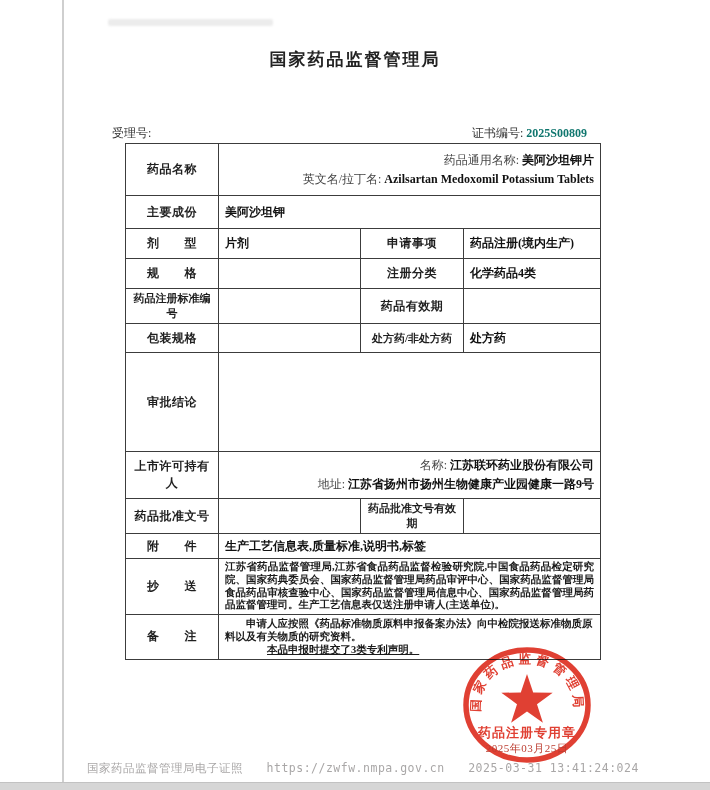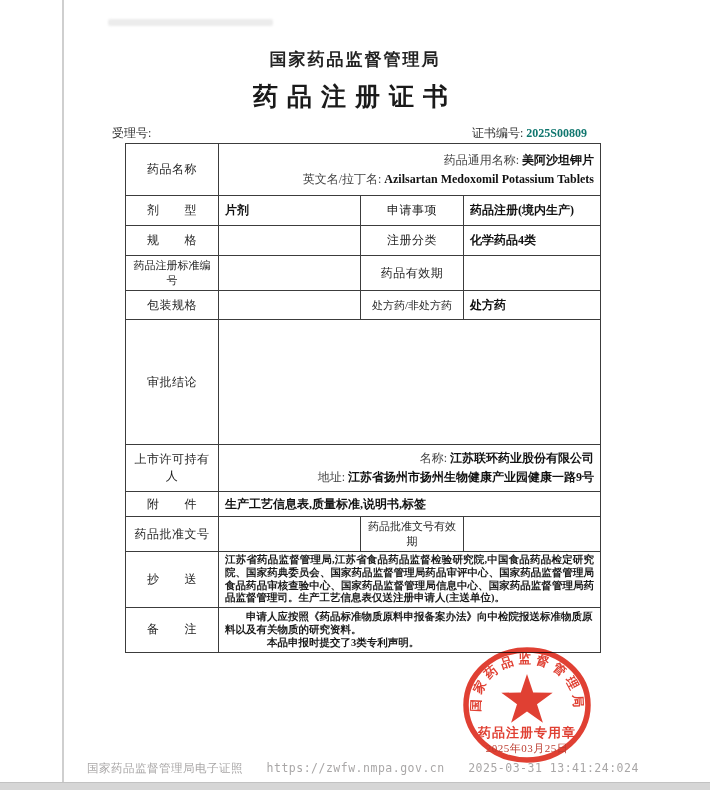--- a/index.html
+++ b/index.html
@@ -44,36 +44,36 @@
     position: absolute; left: 125px; top: 143px; width: 475px;
     border-collapse: collapse; table-layout: fixed;
   }
   table.cert td {
     border: 1px solid #3c3c3c;
     font-size: 12px; vertical-align: middle;
     padding: 2px 6px;
     overflow: hidden;
   }
   td.lbl {
-    text-align: center; font-weight: normal; color: #1f1f1f;
+    text-align: center; font-weight: bold; color: #1f1f1f;
     padding: 2px 2px; letter-spacing: 0.5px;
   }
   td.lbl.small { font-size: 11px; letter-spacing: 0; }
   .val { font-weight: bold; color: #111; }
   .pfx { font-weight: normal; color: #454545; }
   .two-line div { line-height: 1.55; text-align: right; }
   .cc-text {
     font-weight: bold; font-size: 10.5px; line-height: 1.22;
     color: #1b1b1b; text-align: justify;
   }
   .rm-text { font-weight: bold; font-size: 10.5px; line-height: 1.25; color: #1b1b1b; }
   .rm-text .p1 { text-indent: 2em; }
-  .rm-text .p2 { text-indent: 4em; }
+  .rm-text .p2 { text-indent: 4em; text-decoration: underline; }
   .h52 { height: 52px; } .h33 { height: 33px; } .h30 { height: 30px; }
-  .h29 { height: 29px; } .h99 { height: 125px; } .h47 { height: 47px; }
+  .h29 { height: 29px; } .h99 { height: 99px; } .h47 { height: 47px; }
   .h46 { height: 46px; } .h25 { height: 25px; } .h53 { height: 53px; }
   .h40 { height: 40px; }
   .seal {
     position: absolute; left: 459px; top: 645px;
     width: 136px; height: 126px;
     opacity: 0.9; mix-blend-mode: multiply;
     z-index: 5;
   }
   .seal text { font-family: "Liberation Serif", "DejaVu Serif", serif; }
   .footer {
@@ -85,21 +85,20 @@
   .footer span { margin: 0 8px; }
 </style>
 </head>
 <body>
 
 <div class="page">
   <div class="scan-edge-left"></div>
   <div class="smudge"></div>
 
   <div class="agency">国家药品监督管理局</div>
-  <div class="doc-title">药品注册证书</div>
 
   <div class="ref-row">
     <span>受理号:</span>
     <span>
       <span>证书编号:</span>
       <b>2025S00809</b>
     </span>
   </div>
 
   <table class="cert">
@@ -116,20 +115,24 @@
         <div>
           <span class="pfx">药品通用名称:</span>
           <span class="val">美阿沙坦钾片</span>
         </div>
         <div>
           <span class="pfx">英文名/拉丁名:</span>
           <span class="val">Azilsartan Medoxomil Potassium Tablets</span>
         </div>
       </td>
     </tr>
+    <tr class="h33">
+      <td class="lbl">主要成份</td>
+      <td colspan="3" class="val">美阿沙坦钾</td>
+    </tr>
     <tr class="h30">
       <td class="lbl">剂　　型</td>
       <td class="val">片剂</td>
       <td class="lbl">申请事项</td>
       <td class="val">药品注册(境内生产)</td>
     </tr>
     <tr class="h30">
       <td class="lbl">规　　格</td>
       <td class="val"></td>
       <td class="lbl">注册分类</td>
@@ -158,28 +161,28 @@
           <span class="pfx">名称:</span>
           <span class="val">江苏联环药业股份有限公司</span>
         </div>
         <div>
           <span class="pfx">地址:</span>
           <span class="val">江苏省扬州市扬州生物健康产业园健康一路9号</span>
         </div>
       </td>
     </tr>
     <tr class="h25">
+      <td class="lbl">药品批准文号</td>
+      <td class="val"></td>
+      <td class="lbl small">药品批准文号有效期</td>
+      <td class="val"></td>
+    </tr>
+    <tr class="h25">
       <td class="lbl">附　　件</td>
       <td colspan="3" class="val">生产工艺信息表,质量标准,说明书,标签</td>
-    </tr>
-    <tr class="h25">
-      <td class="lbl">药品批准文号</td>
-      <td class="val"></td>
-      <td class="lbl small">药品批准文号有效期</td>
-      <td class="val"></td>
     </tr>
     <tr class="h53">
       <td class="lbl">抄　　送</td>
       <td colspan="3">
         <div class="cc-text">江苏省药品监督管理局,江苏省食品药品监督检验研究院,中国食品药品检定研究院、国家药典委员会、国家药品监督管理局药品审评中心、国家药品监督管理局食品药品审核查验中心、国家药品监督管理局信息中心、国家药品监督管理局药品监督管理司。生产工艺信息表仅送注册申请人(主送单位)。</div>
       </td>
     </tr>
     <tr class="h40">
       <td class="lbl">备　　注</td>
       <td colspan="3">

